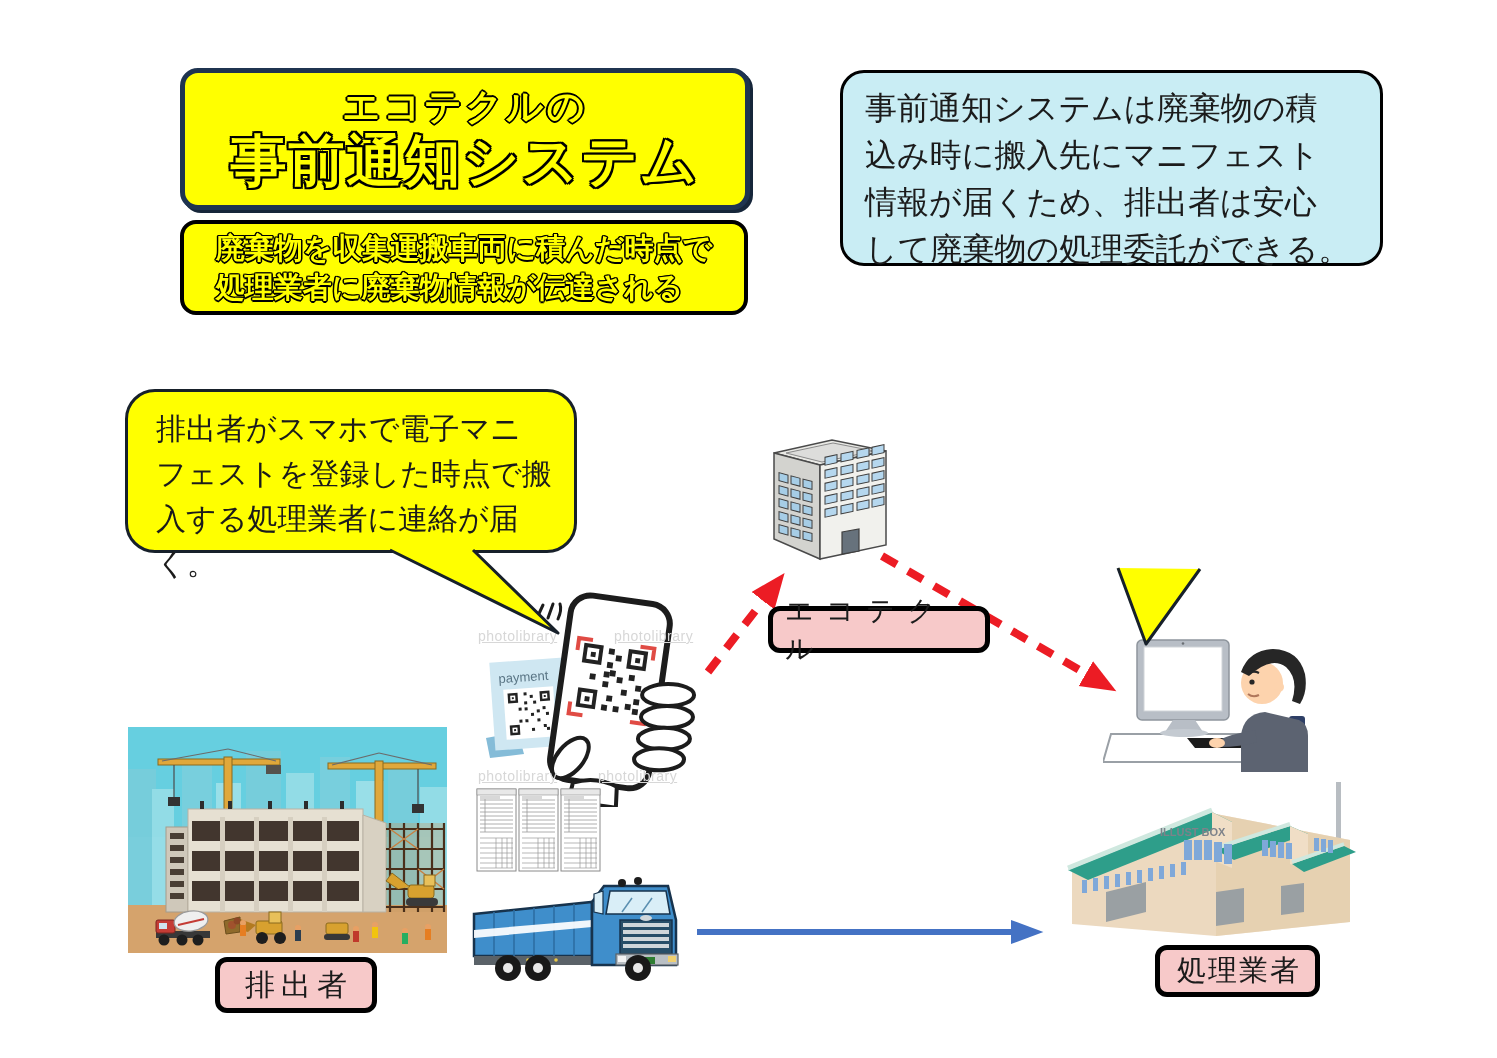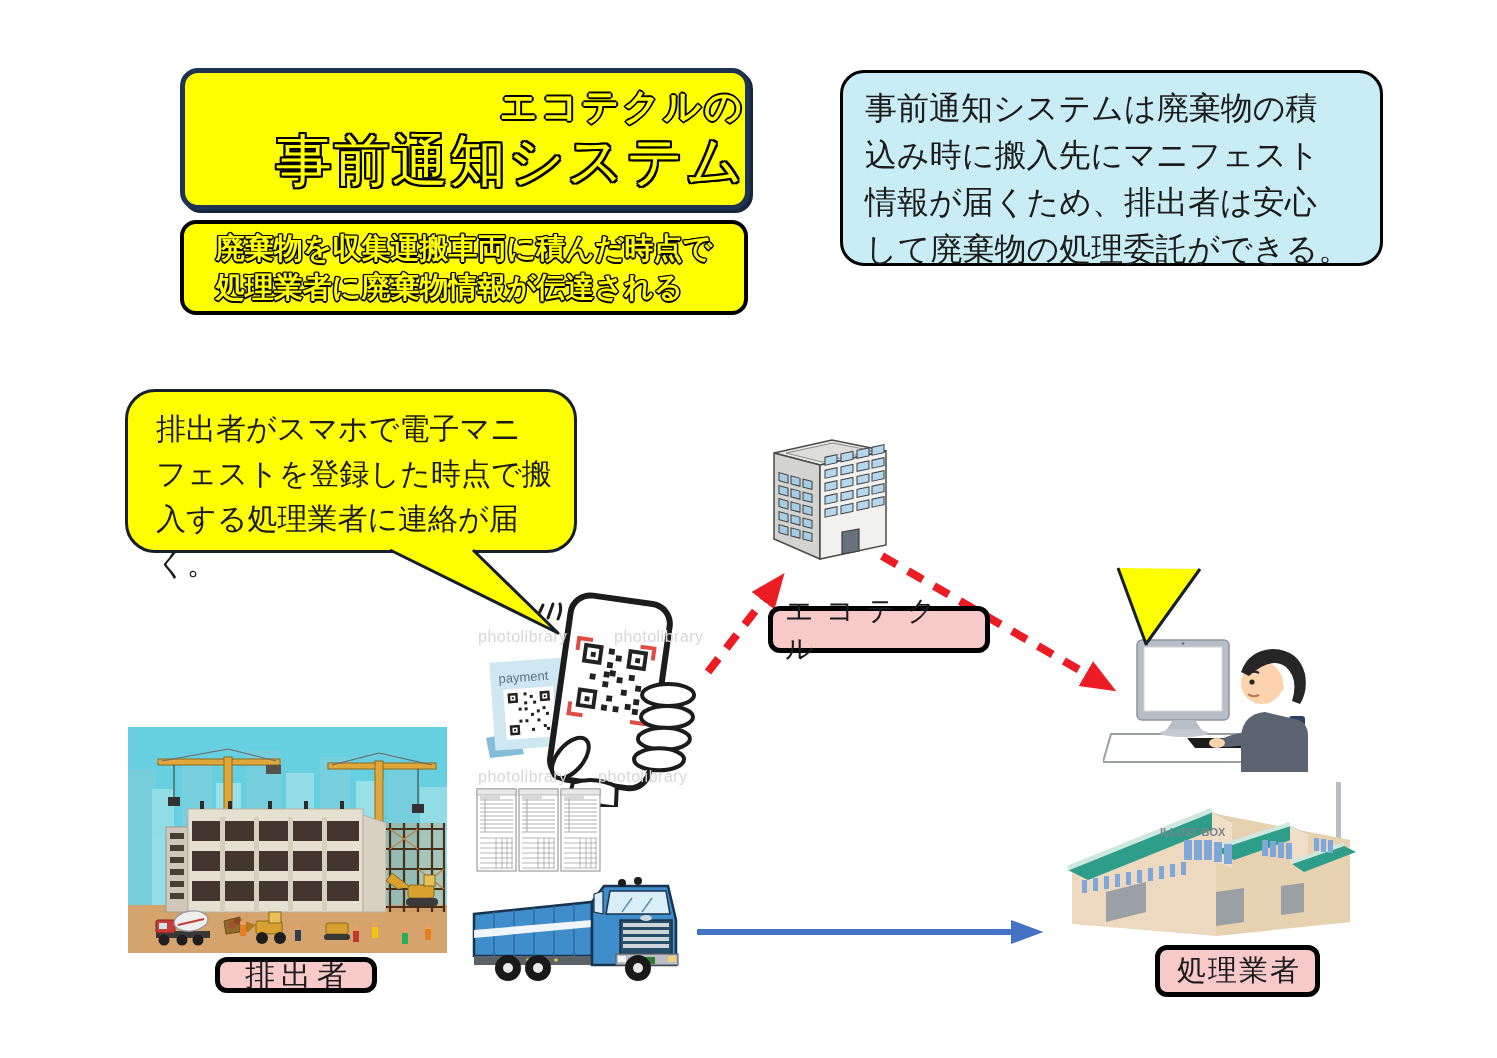--- a/index.html
+++ b/index.html
@@ -6,29 +6,29 @@
   #canvas{
     position:relative;width:1497px;height:1058px;background:#ffffff;overflow:hidden;
     font-family:"Liberation Sans","DejaVu Sans",sans-serif;
   }
   .abs{position:absolute;}
   .prewrap{white-space:pre-line;}
   
   .title-box{
     left:180px;top:68px;width:570px;height:142px;box-sizing:border-box;
     background:#ffff00;border:5px solid #1f3450;border-radius:18px;
-    display:flex;flex-direction:column;align-items:flex-end;justify-content:center;
+    display:flex;flex-direction:column;align-items:center;justify-content:center;
     z-index:3;box-shadow:3px 3px 0 #16263a;
   }
   .title-line1{
     font-size:37px;font-weight:700;color:#ffff00;letter-spacing:3px;line-height:44px;
     text-shadow:-2px 0 #000,2px 0 #000,0 -2px #000,0 2px #000,-1px -1px #000,1px -1px #000,-1px 1px #000,1px 1px #000;
   }
   .title-line2{
-    font-size:56px;font-weight:400;color:#ffff00;letter-spacing:2px;line-height:64px;
+    font-size:56px;font-weight:700;color:#ffff00;letter-spacing:2px;line-height:64px;
     text-shadow:-2px 0 #000,2px 0 #000,0 -2px #000,0 2px #000,-2px -2px #000,2px -2px #000,-2px 2px #000,2px 2px #000;
   }
   .subtitle-box{
     left:180px;top:220px;width:568px;height:95px;box-sizing:border-box;
     background:#ffff00;border:4px solid #000;border-radius:16px;
     display:flex;align-items:center;justify-content:center;text-align:left;z-index:3;
   }
   .subtitle-text{
     font-size:29px;font-weight:700;color:#ffff00;line-height:39px;letter-spacing:0px;
     text-shadow:-1.5px 0 #000,1.5px 0 #000,0 -1.5px #000,0 1.5px #000,-1px -1px #000,1px -1px #000,-1px 1px #000,1px 1px #000;
@@ -53,26 +53,26 @@
     padding:10px 6px 0 24px;font-size:29px;line-height:41px;
   }
   .tail{position:absolute;z-index:4;overflow:visible;}
   
   .pink-label{
     box-sizing:border-box;background:#f7c9c9;border:5px solid #000;border-radius:12px;
     display:flex;align-items:center;justify-content:center;z-index:3;
     color:#1b1b1b;
   }
   .label-ecotecle{left:768px;top:606px;width:222px;height:47px;font-size:28px;letter-spacing:12px;padding-left:12px;}
-  .label-emitter{left:215px;top:957px;width:162px;height:36px;font-size:30px;letter-spacing:6px;padding-left:6px;}
+  .label-emitter{left:215px;top:957px;width:162px;height:56px;font-size:30px;letter-spacing:6px;padding-left:6px;}
   .label-processor{left:1155px;top:945px;width:165px;height:52px;font-size:29px;letter-spacing:2px;padding-left:3px;}
   
   .illus{position:absolute;z-index:2;}
   #arrow-layer{position:absolute;left:0;top:0;z-index:1;pointer-events:none;}
-  .watermark{position:absolute;z-index:2;font-size:16px;color:#d7d7d7;letter-spacing:0.5px;}
+  .watermark{position:absolute;z-index:2;font-size:14px;color:#d7d7d7;letter-spacing:0.5px;text-decoration:underline;}
 </style>
 </head>
 <body>
 
 <div id="canvas">
 
   <svg id="arrow-layer" width="1497" height="1058" viewBox="0 0 1497 1058">
     <defs>
       <marker id="redhead" markerWidth="4.6" markerHeight="4.2" refX="0.6" refY="1.8" orient="auto" markerUnits="strokeWidth">
         <path d="M0,0 L4.4,1.8 L0,3.6 Z" fill="#ec1c24"></path>

